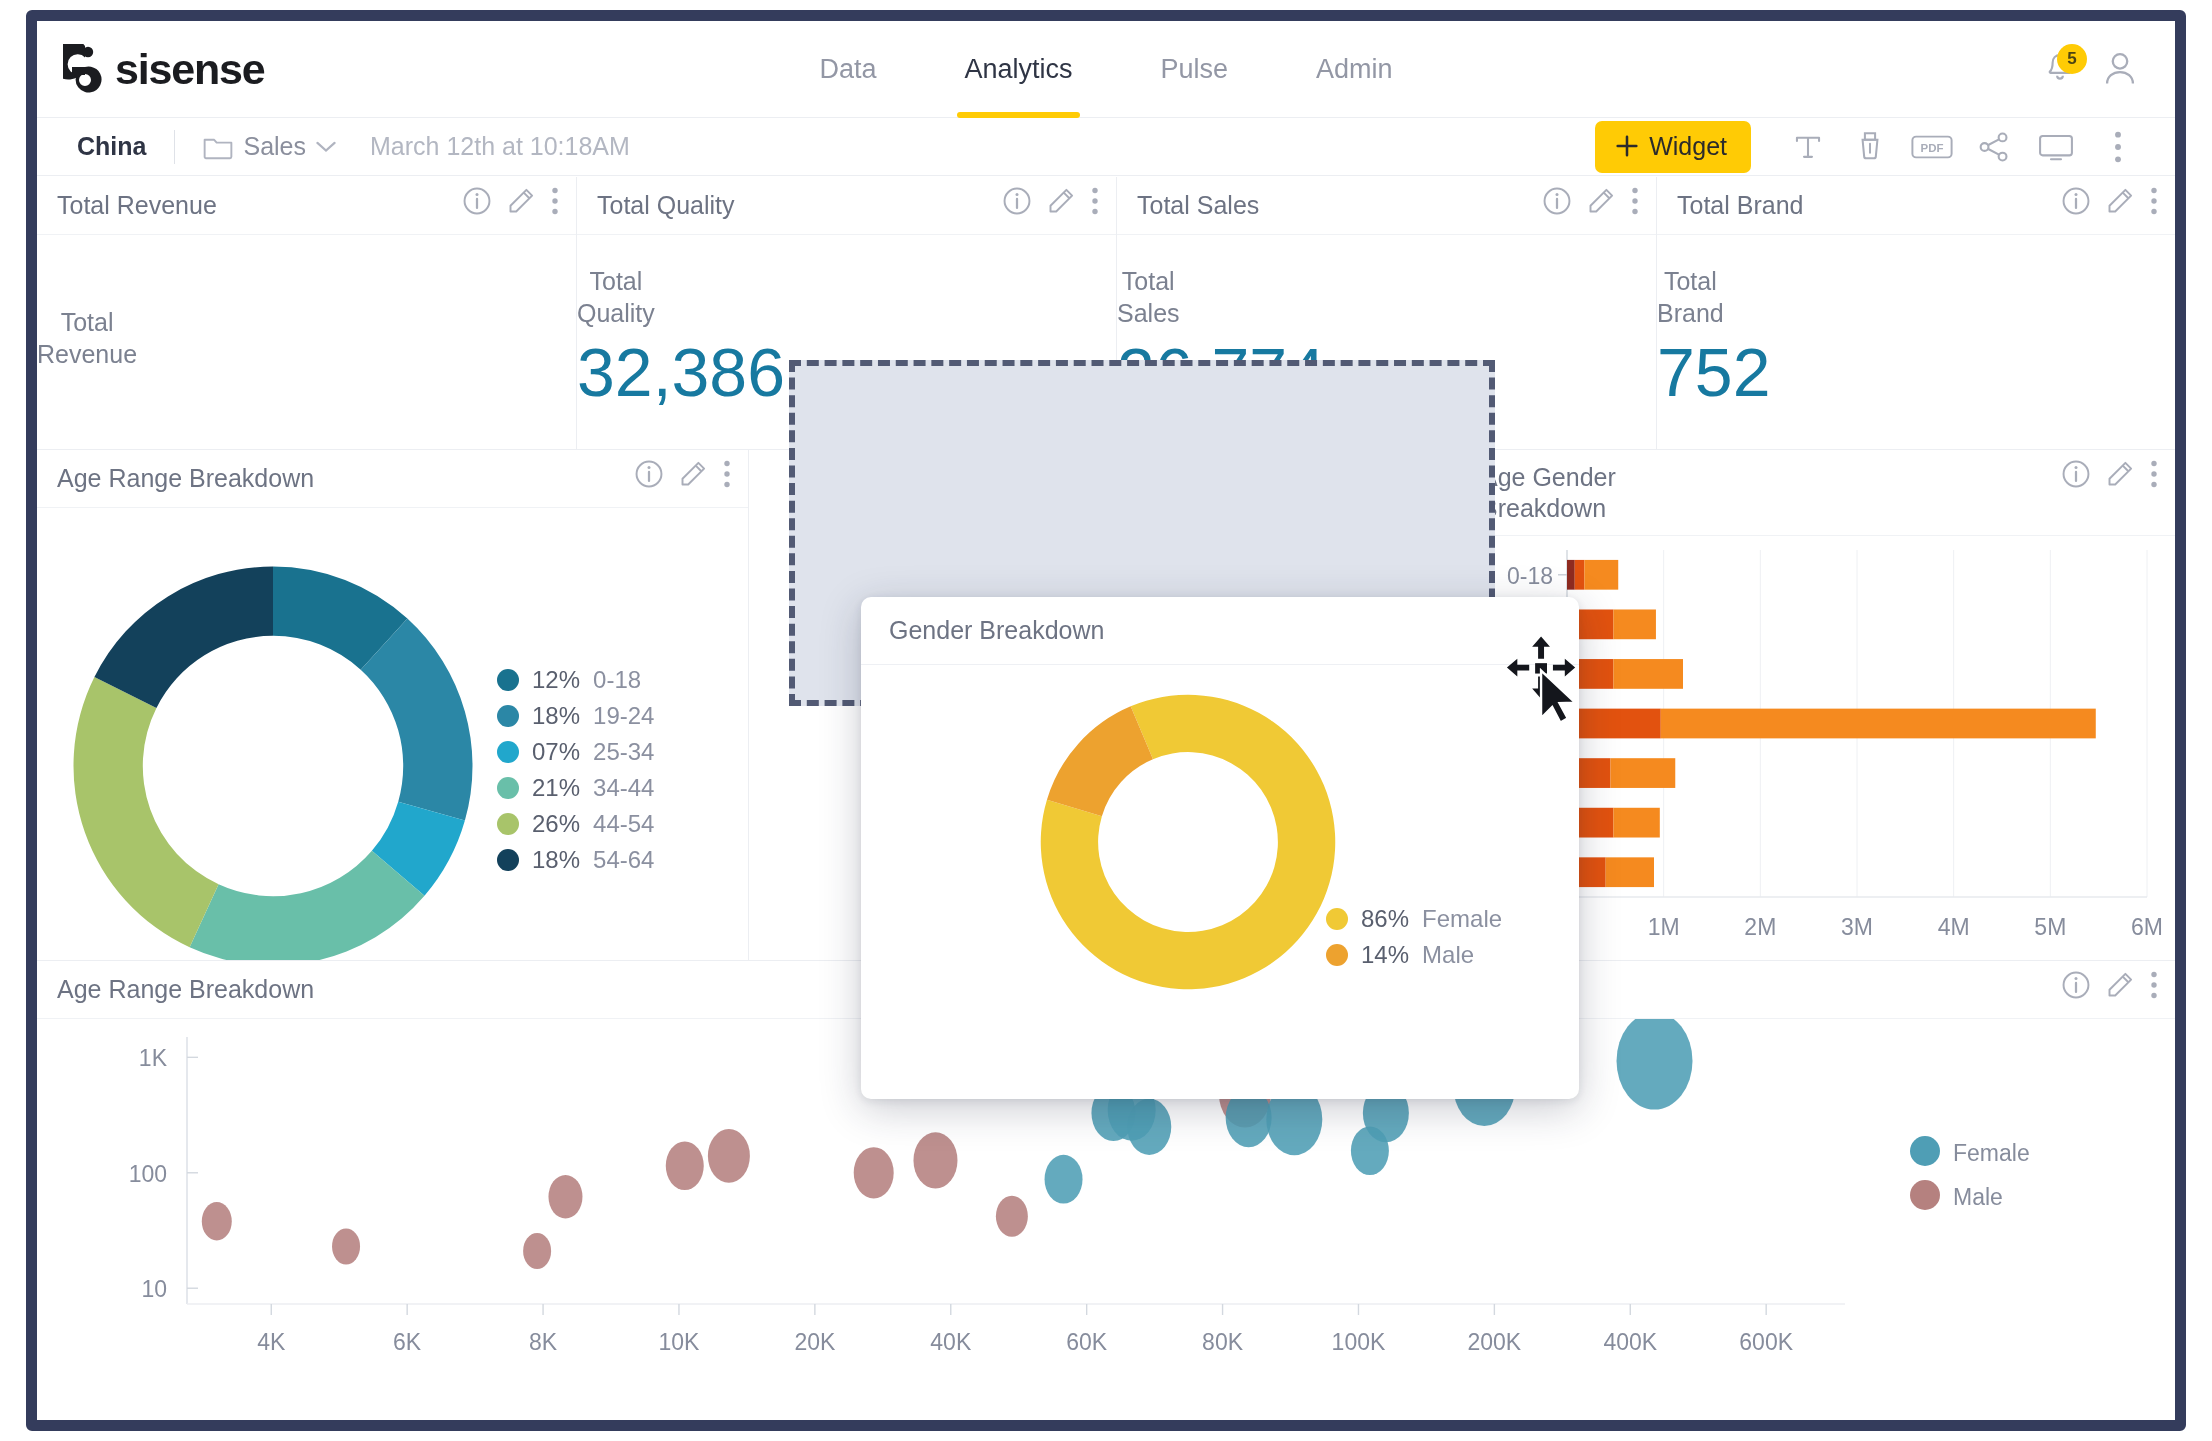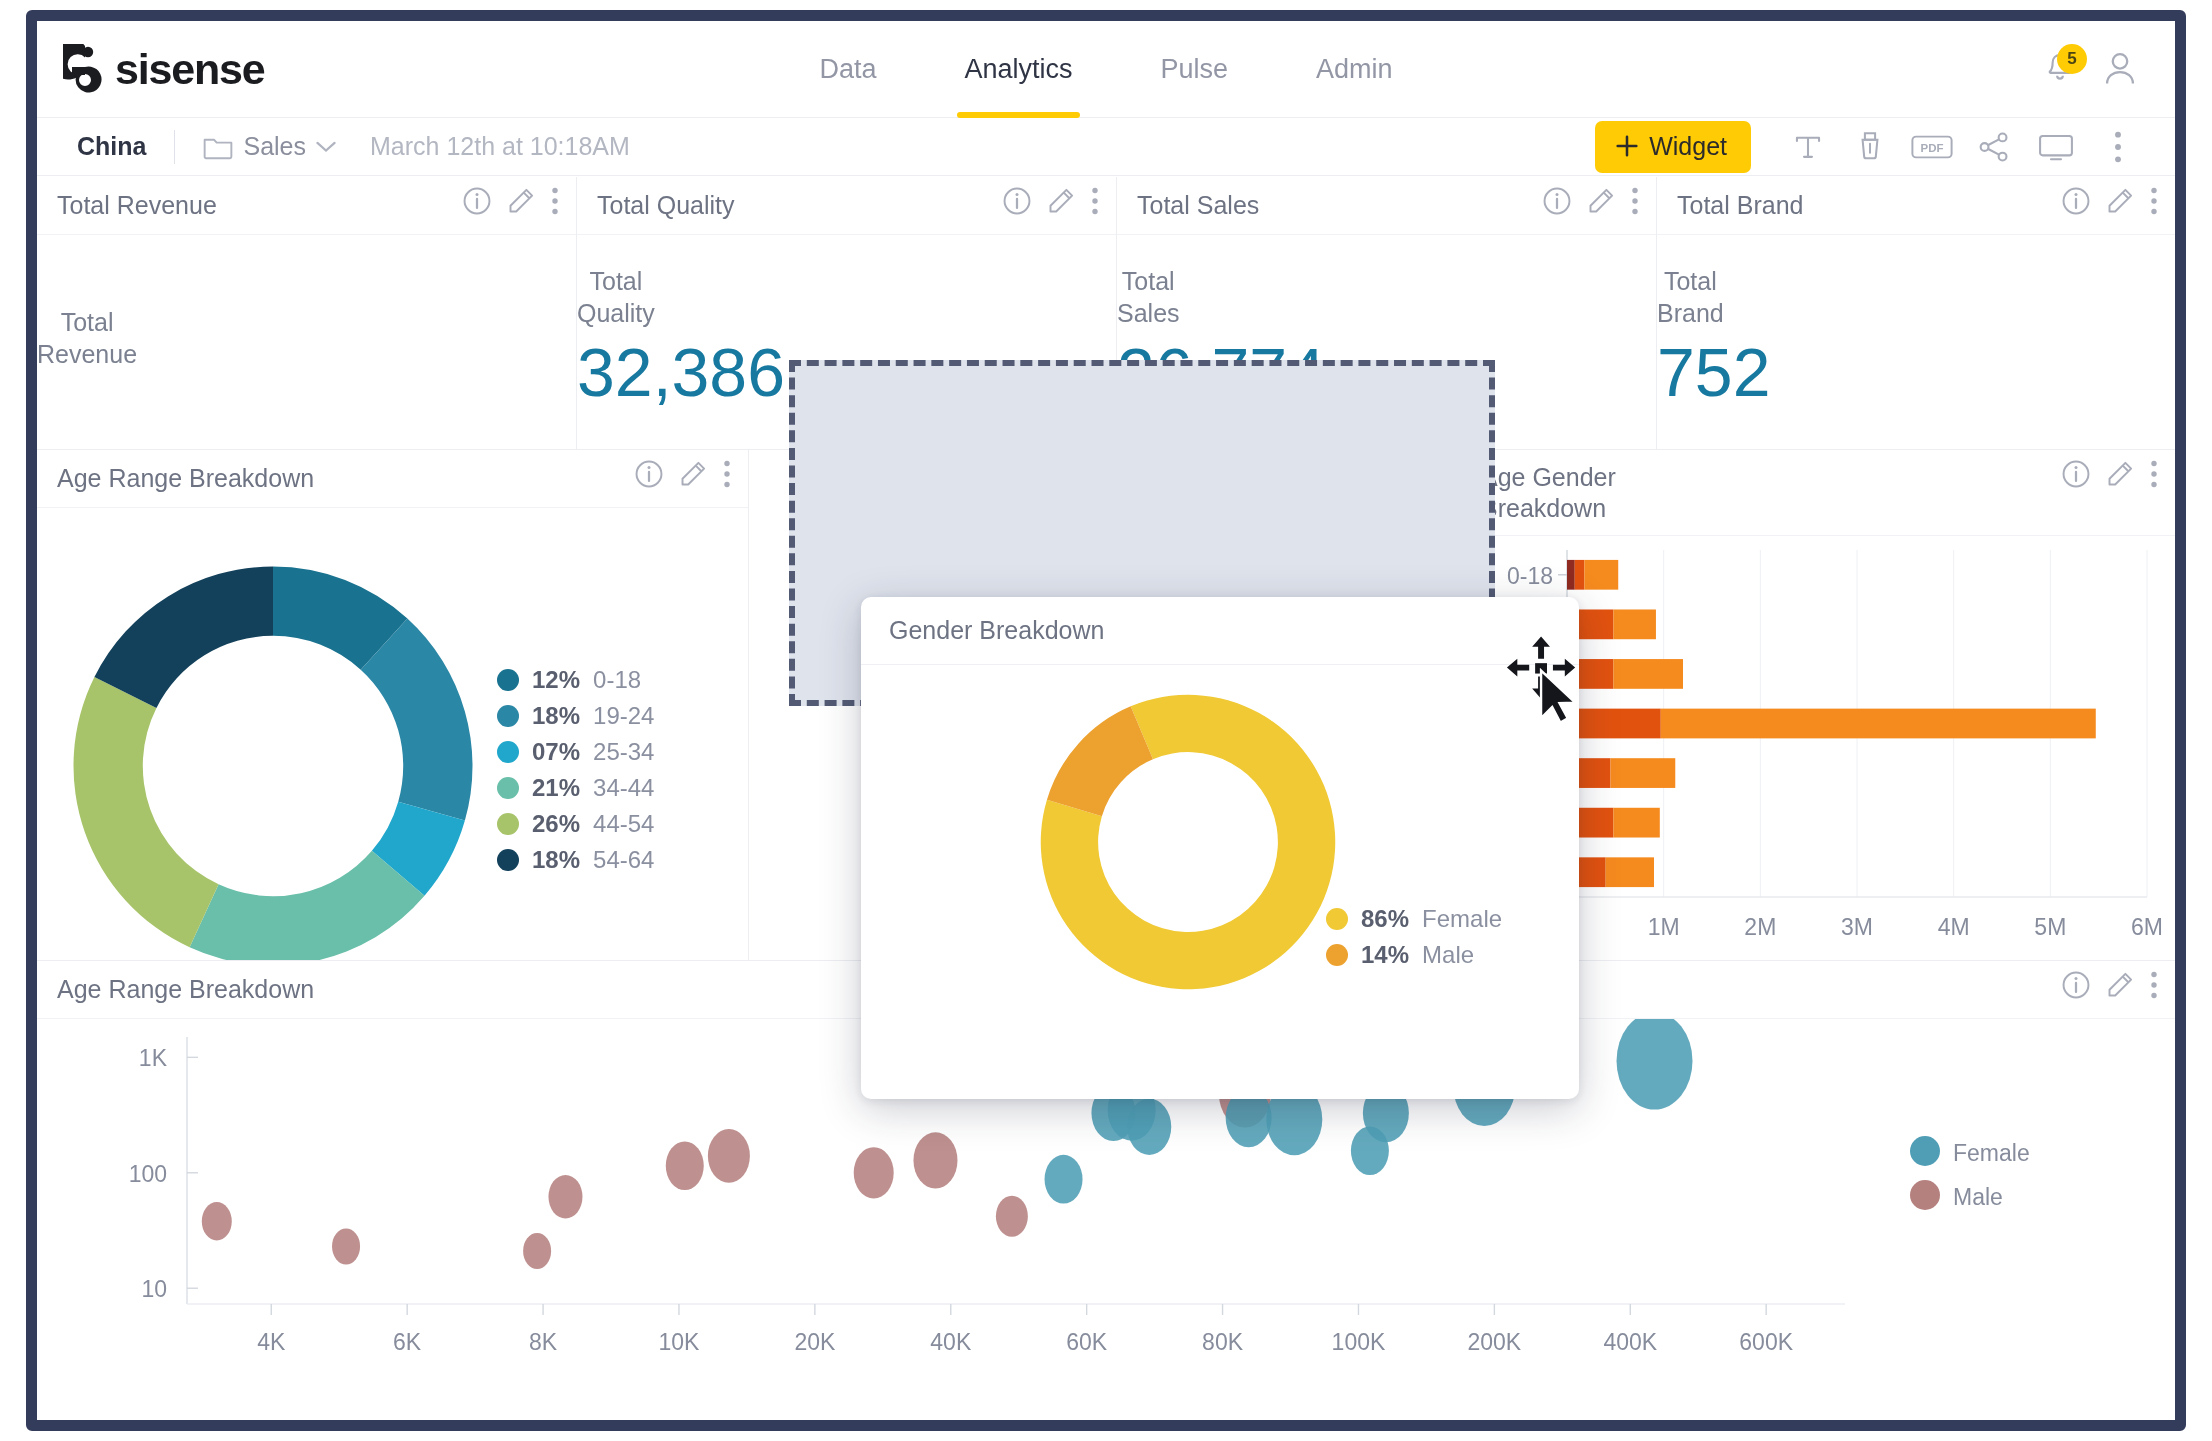--- a/index.html
+++ b/index.html
@@ -151,21 +151,21 @@
   }
   .kpi-value {
     font-size: 68px; color: #1779a0; font-weight: 300;
     letter-spacing: 0px; margin-top: 4px;
   }
 
   
   .legend { display: flex; flex-direction: column; gap: 8px; }
   .legend-row { display: flex; align-items: center; gap: 13px; font-size: 24px; }
   .legend-dot { width: 22px; height: 22px; border-radius: 50%; flex: none; }
-  .legend-pct { font-weight: 700; color: #595f6e; }
+  .legend-pct { font-weight: 400; color: #595f6e; }
   .legend-lbl { color: #8b90a0; }
 
   
   #drop-zone {
     position: absolute;
     background: #dfe3ec;
     border: 6px dashed #525a74;
     z-index: 20;
   }
 

